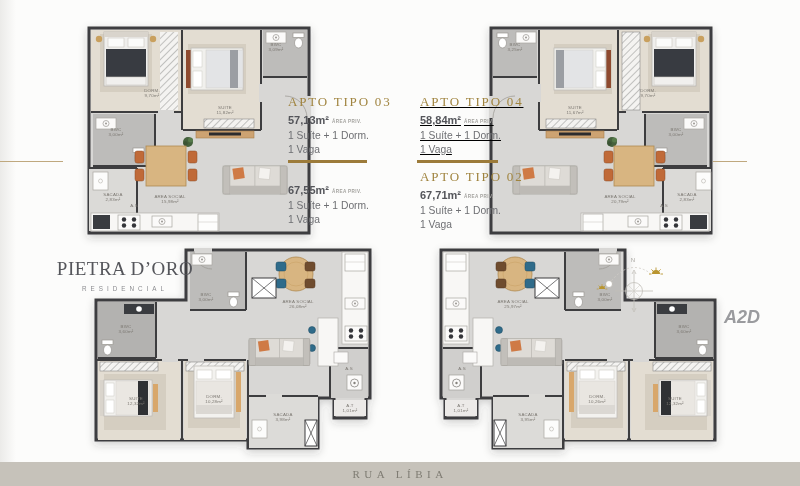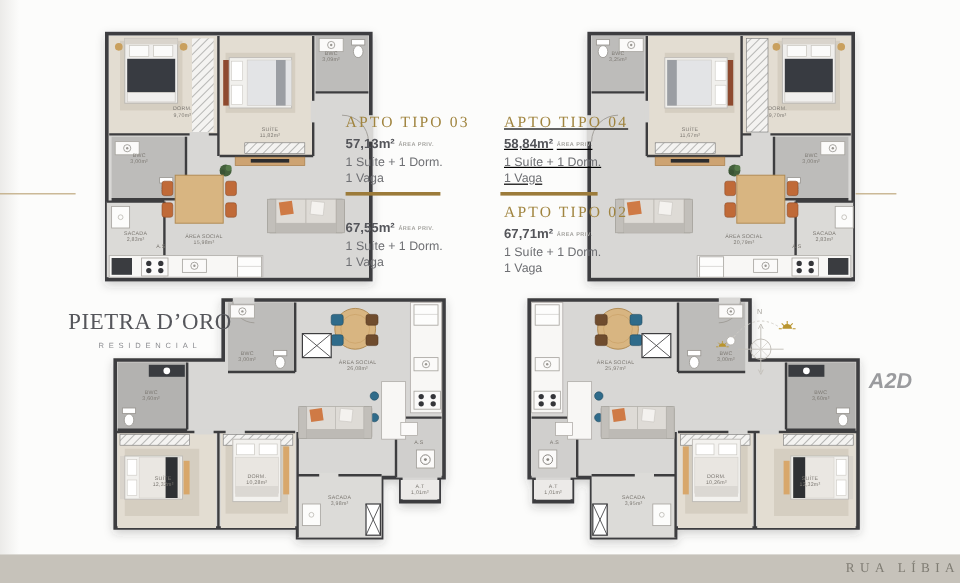--- a/index.html
+++ b/index.html
@@ -21,21 +21,21 @@
   .rule{position:absolute;height:1px;background:#bfa87e;}
   .bar{position:absolute;height:3px;background:#9c7b3a;}
 
   .brand{position:absolute;left:40px;top:258px;width:170px;text-align:center;color:#55565b;}
   .brand-name{font-family:"Liberation Serif",serif;font-size:19px;letter-spacing:.5px;}
   .brand-sub{font-size:6.3px;letter-spacing:4px;color:#8b8c90;margin-top:5px;}
 
   .partner{position:absolute;left:704px;top:262px;width:76px;text-align:center;
            font-weight:bold;font-style:italic;font-size:18px;color:#9a9b9e;margin-top:45px;}
 
-  .footer{position:absolute;left:0;top:462px;width:800px;height:24px;background:#c6c2ba;text-align:right;}
+  .footer{position:absolute;left:0;top:462px;width:800px;height:24px;background:#c6c2ba;text-align:center;}
   .footer-text{font-family:"Liberation Serif",serif;font-size:11px;letter-spacing:4.5px;
                color:#7f7c73;line-height:24px;}
 
   
   .rl{font-family:"Liberation Sans",sans-serif;font-size:4.4px;fill:#7c7872;
       text-anchor:middle;letter-spacing:.2px;}
   .cn{font-family:"Liberation Sans",sans-serif;font-size:6px;fill:#a9a6a0;text-anchor:middle;}
 </style>
 </head>
 <body>

